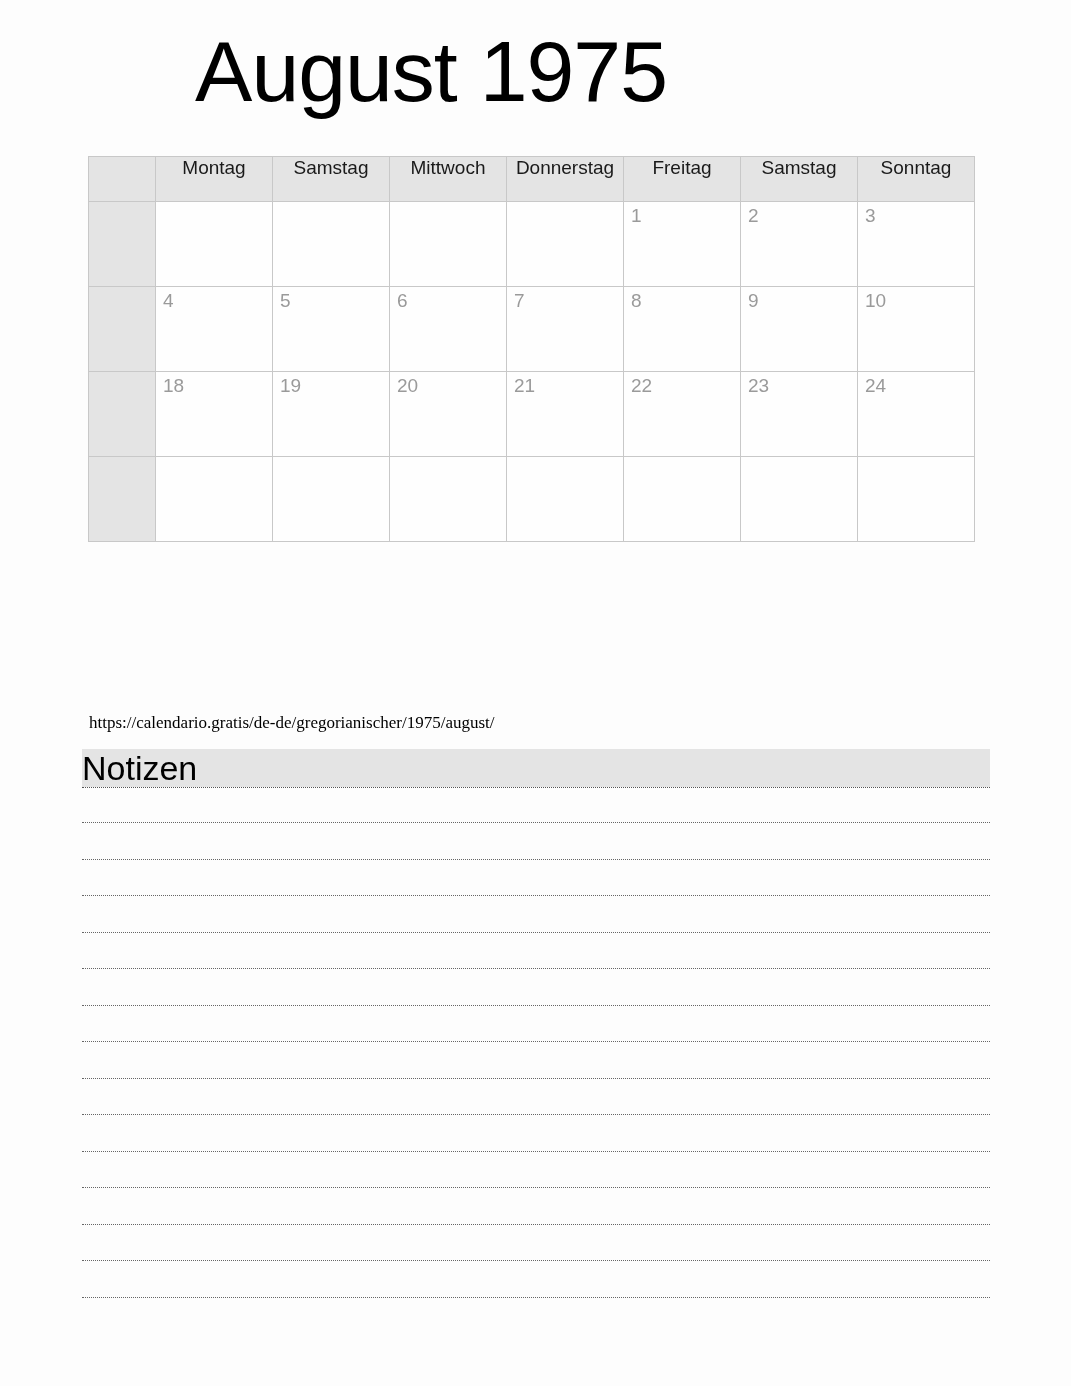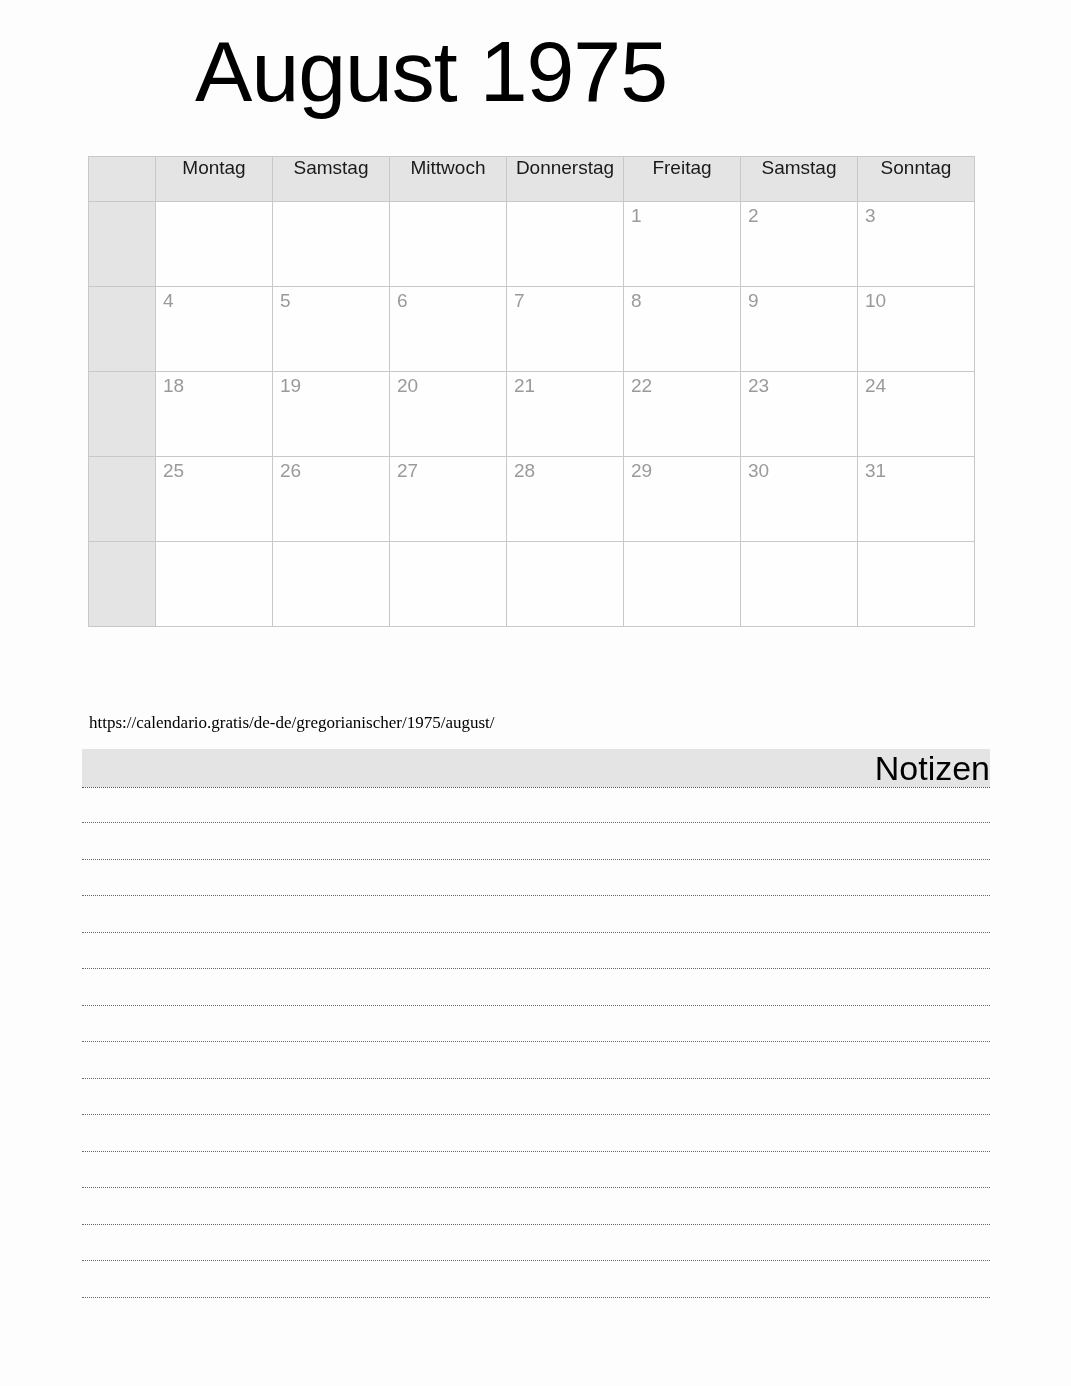--- a/index.html
+++ b/index.html
@@ -97,21 +97,21 @@
   
   .notes-section {
     position: absolute;
     left: 82px;
     top: 749px;
     width: 908px;
   }
   .notes-header {
     background: #e4e4e4;
     height: 38px;
-    text-align: right;
+    text-align: left;
     line-height: 38px;
     font-size: 34px;
     font-weight: 400;
     color: #000000;
   }
   .notes-lines {
     padding: 0;
     margin: 0;
   }
   .note-line {
@@ -220,44 +220,20 @@
           </td>
         <td class="day-cell">
             <span class="day-number">23</span>
           </td>
         <td class="day-cell">
             <span class="day-number">24</span>
           </td>
       </tr>
       <tr>
         <td class="weeknum-cell"></td>
-        <td class="day-cell">
-            <span class="day-number">25</span>
-          </td>
-        <td class="day-cell">
-            <span class="day-number">26</span>
-          </td>
-        <td class="day-cell">
-            <span class="day-number">27</span>
-          </td>
-        <td class="day-cell">
-            <span class="day-number">28</span>
-          </td>
-        <td class="day-cell">
-            <span class="day-number">29</span>
-          </td>
-        <td class="day-cell">
-            <span class="day-number">30</span>
-          </td>
-        <td class="day-cell">
-            <span class="day-number">31</span>
-          </td>
-      </tr>
-      <tr>
-        <td class="weeknum-cell"></td>
         <td class="day-cell empty">
             <span class="day-number"></span>
           </td>
         <td class="day-cell empty">
             <span class="day-number"></span>
           </td>
         <td class="day-cell empty">
             <span class="day-number"></span>
           </td>
         <td class="day-cell empty">

